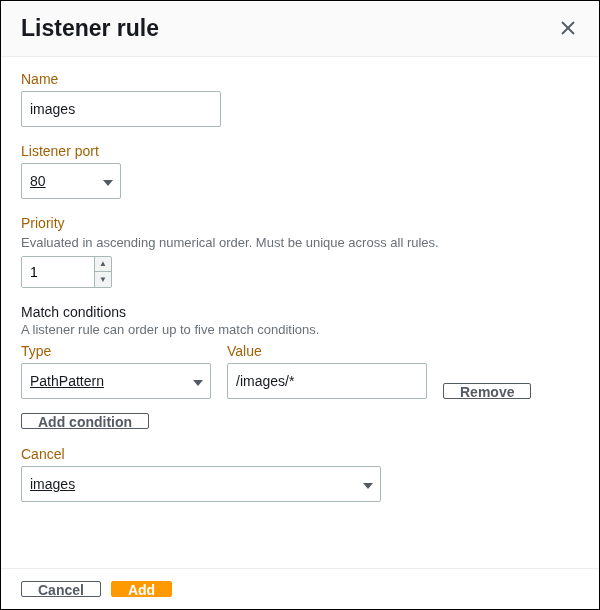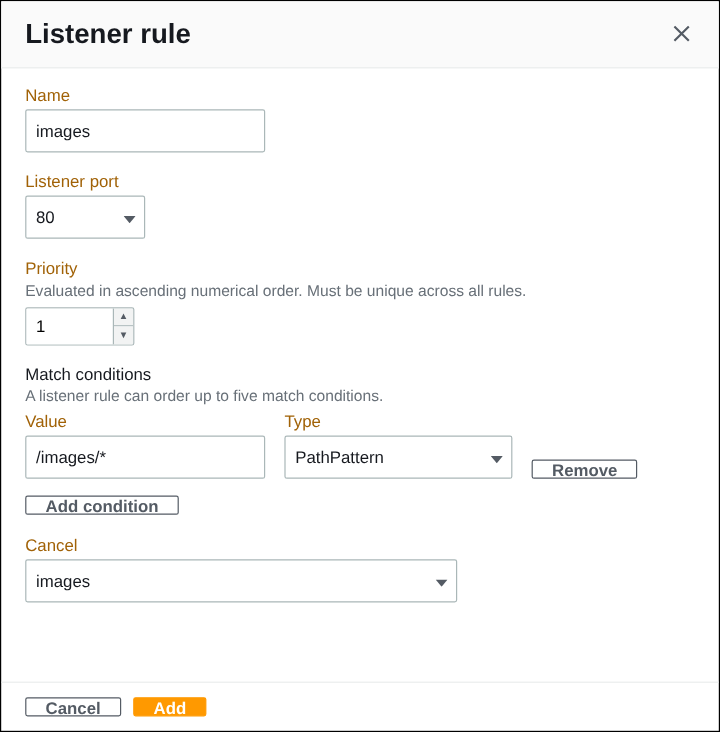--- a/index.html
+++ b/index.html
@@ -66,20 +66,21 @@
       font-size: 8px; line-height: 1; cursor: pointer; color: #545b64;
       padding: 0;
     }
     .spin button:first-child { border-bottom: 1px solid #aab7b8; }
     .select-wrap {
       position: relative; display: inline-block;
     }
     .select-wrap select {
       appearance: none; -webkit-appearance: none;
       padding-right: 28px;
+      text-decoration: underline;
     }
     .caret {
       position: absolute; right: 8px; top: 50%; transform: translateY(-50%);
       pointer-events: none; color: #545b64;
     }
     .row { display: flex; gap: 16px; align-items: flex-end; }
     .col { display: flex; flex-direction: column; }
     .btn {
       height: 16px;
       padding: 0 16px;
@@ -155,37 +156,37 @@
       </div>
     </div>
   </div>
 
   <div class="field">
     <div class="section-head">Match conditions</div>
     <div class="hint">A listener rule can order up to five match conditions.</div>
 
     <div class="row" style="margin-top:6px;">
       <div class="col">
-        <label class="field-label">Value</label>
-        <input type="text" class="text-input w-value" value="/images/*" style="">
-      </div>
-      <div class="col">
         <label class="field-label">Type</label>
         <div class="select-wrap">
           <select class="select-input w-type">
             <option>PathPattern</option>
           </select>
           <span class="caret">
             <svg width="10" height="6" viewBox="0 0 10 6">
                 <path d="M0 0 L5 6 L10 0 Z" fill="#545b64"></path>
               </svg>
           </span>
         </div>
       </div>
       <div class="col">
+        <label class="field-label">Value</label>
+        <input type="text" class="text-input w-value" value="/images/*" style="">
+      </div>
+      <div class="col">
         <button class="btn">Remove</button>
       </div>
     </div>
 
     <div style="margin-top:14px;">
       <button class="btn">Add condition</button>
     </div>
   </div>
 
   <div class="field" style="margin-top:16px; margin-bottom:6px;">

